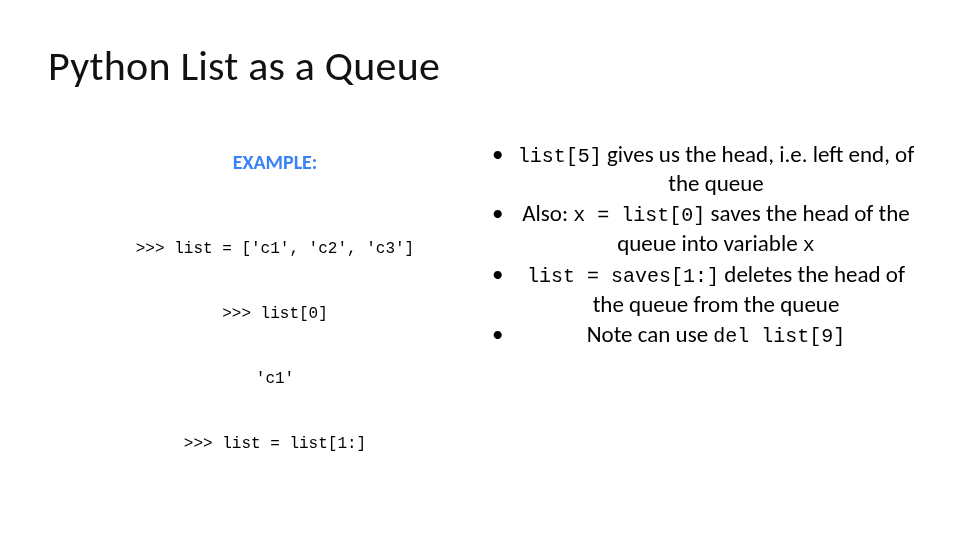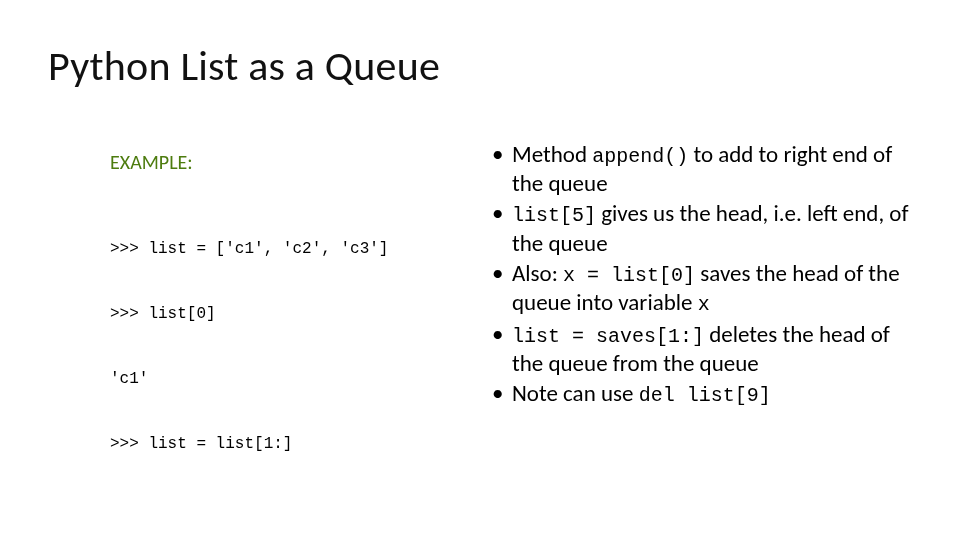--- a/index.html
+++ b/index.html
@@ -10,40 +10,41 @@
     background: #ffffff;
     font-family: Calibri, "Segoe UI", Arial, sans-serif;
     color: #000;
     overflow: hidden;
   }
   .slide {
     position: relative;
     width: 960px;
     height: 540px;
     box-sizing: border-box;
+    text-align: center;
   }
   .title {
     position: absolute;
     left: 48px;
     top: 40px;
     font-size: 42px;
     font-weight: 400;
     letter-spacing: 0.2px;
     color: #111;
   }
   .left-col {
     position: absolute;
     left: 110px;
     top: 150px;
     width: 330px;
   }
   .example-label {
     font-size: 20px;
-    font-weight: 400;
-    color: #4d7c0f;
+    font-weight: 700;
+    color: #3b82f6;
     margin-bottom: 22px;
   }
   .code-block {
     font-family: Consolas, "Courier New", monospace;
     font-size: 16px;
     line-height: 1.35;
     color: #000;
     white-space: pre;
   }
   .right-col {
@@ -95,23 +96,20 @@
       
       
       
       
     </div>
   </div>
 
   <div class="right-col">
     <ul class="bullet-list">
       <li>
-        <span>Method </span><span class="mono">append()</span><span> to add to right end of the queue</span>
-      </li>
-      <li>
         <span class="mono">list[5]</span><span> gives us the head, i.e. left end, of the queue</span>
       </li>
       <li>
         <span>Also: </span><span class="mono">x = list[0]</span><span> saves the head of the queue into variable </span><span class="mono">x</span>
       </li>
       <li>
         <span class="mono">list = saves[1:]</span><span> deletes the head of the queue from the queue</span>
       </li>
       <li>
         <span>Note can use </span><span class="mono">del list[9]</span>

